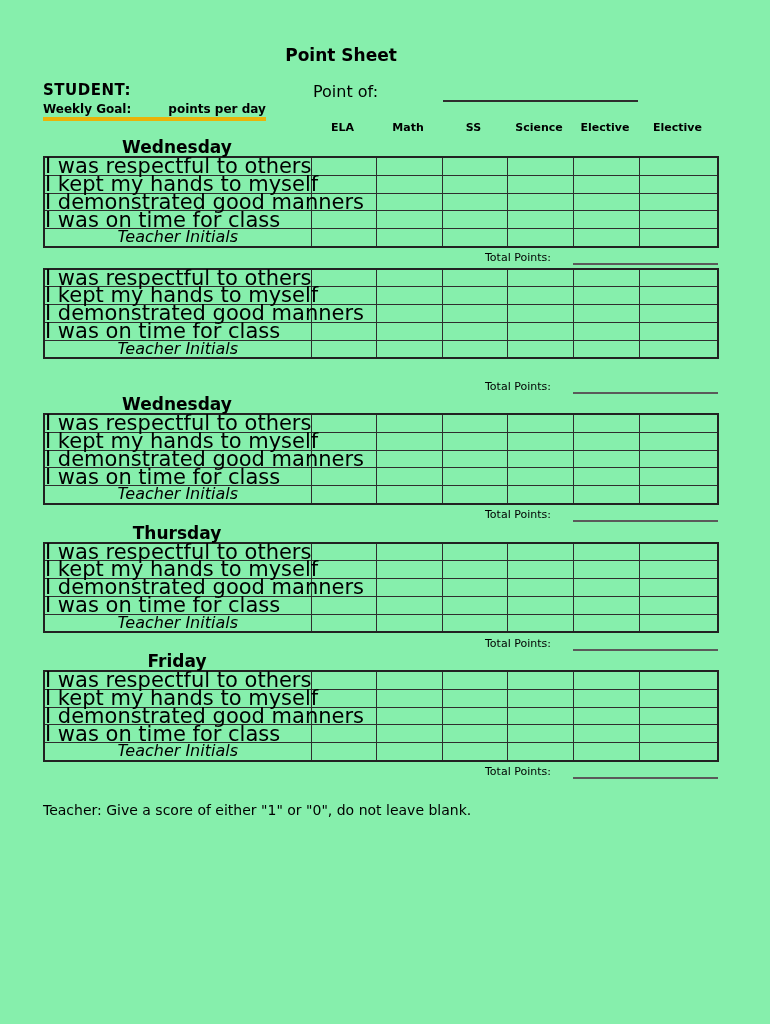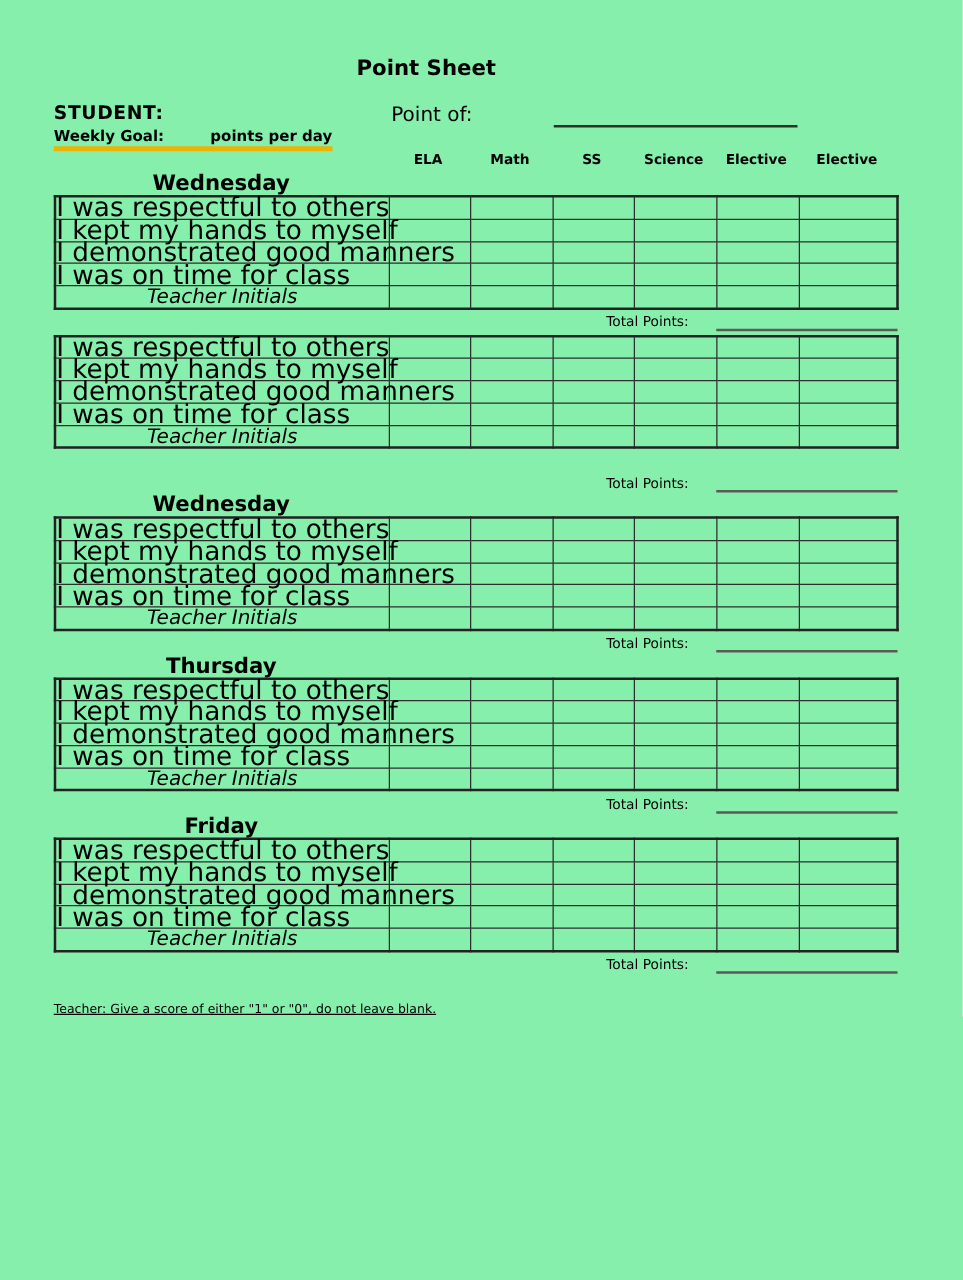--- a/index.html
+++ b/index.html
@@ -72,21 +72,21 @@
   .w0{width:65px}.w1{width:66px}.w2{width:65px}
   .w3{width:66px}.w4{width:66px}.w5{width:79px}
   .total-label{
     position:absolute;left:442px;top:112px;font-size:11px;
   }
   .total-line{
     position:absolute;left:530px;top:124px;width:145px;height:2px;
     background:#5a5a5a;
   }
   .footnote{
-    position:absolute;left:43px;top:802px;font-size:10px;text-decoration:underline;
+    position:absolute;left:43px;top:802px;font-size:14px;
   }
 </style>
 </head>
 <body>
 
 <div class="page">
 
   <div class="title">Point Sheet</div>
 
   <div class="student-label">STUDENT:</div>

